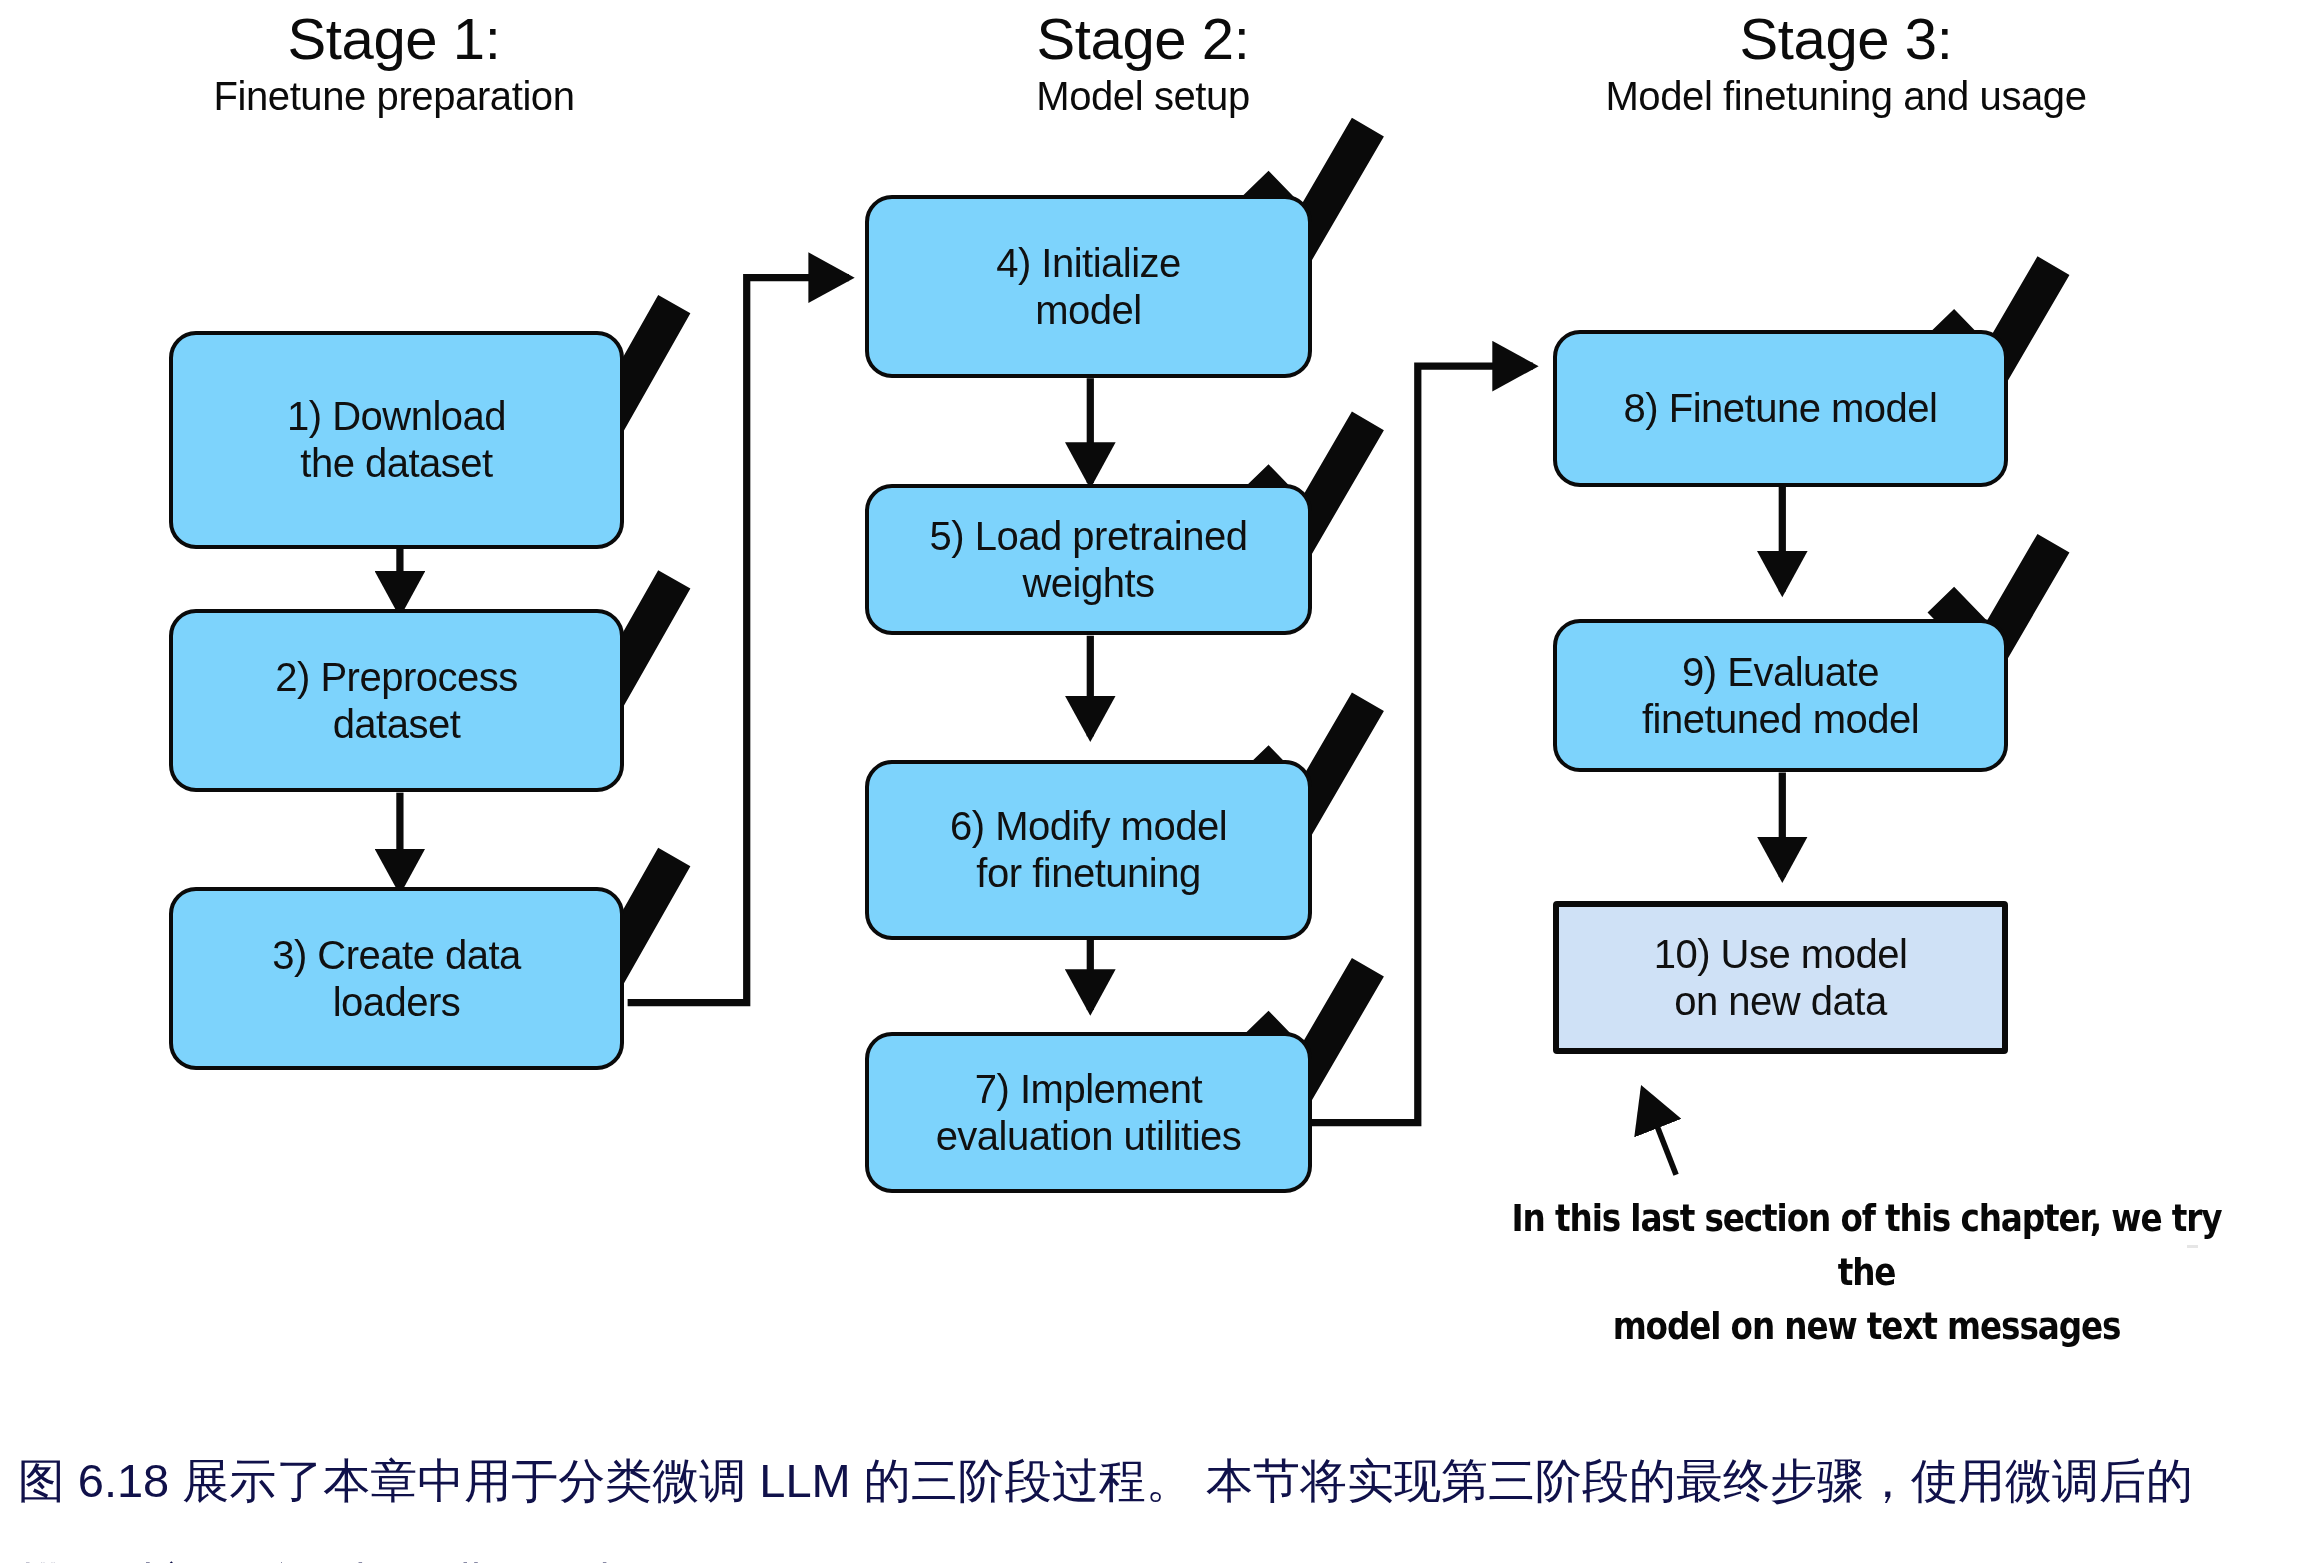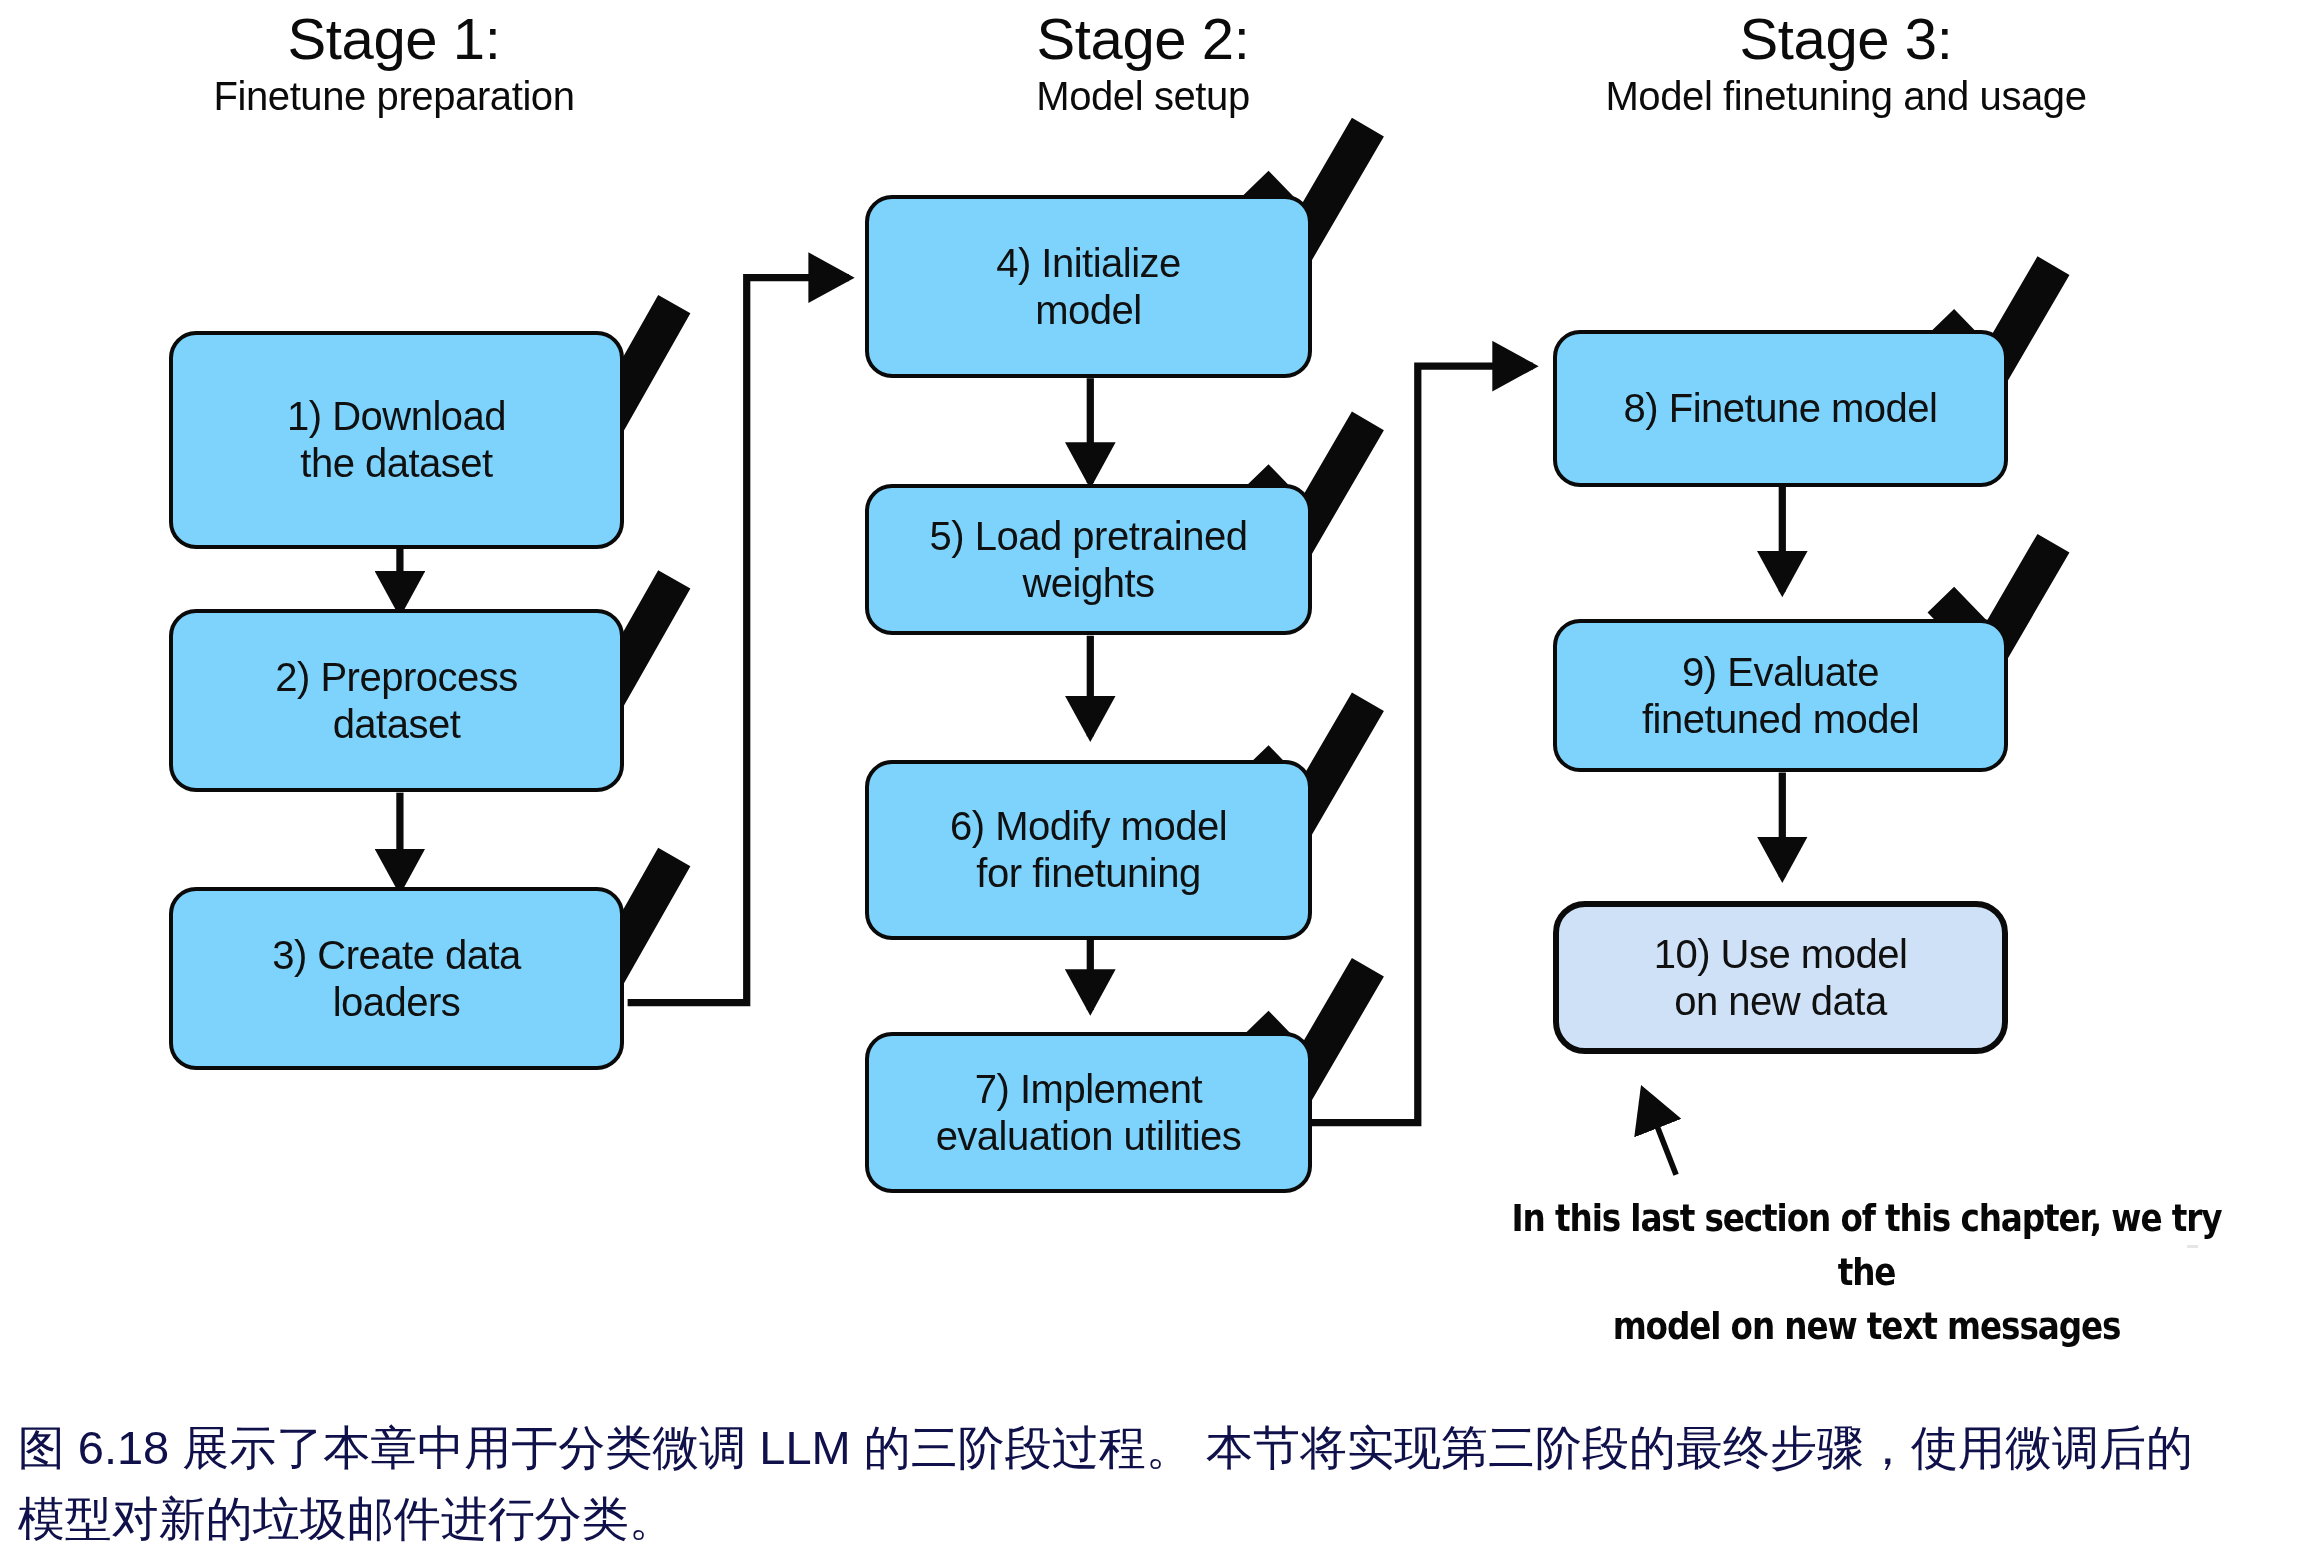--- a/index.html
+++ b/index.html
@@ -69,21 +69,21 @@
     font-size: 40px;
     line-height: 1.17;
     letter-spacing: -0.5px;
     color: #101010;
     padding: 0 8px;
     z-index: 3;
   }
   .flow-box.highlight {
     background: #cfe1f6;
     border-width: 6.4px;
-    border-radius: 32px;
+    border-radius: 4px;
   }
   .flow-box .label {
     display: block;
     white-space: pre-line;
   }
 
   
   #annotation-note {
     position: absolute;
     left: 1416px;
@@ -105,21 +105,21 @@
   #caption {
     position: absolute;
     left: 17.7px;
     top: 1413px;
     width: 2285px;
     font-size: 47px;
     line-height: 1.50;
     color: #10114a;
     letter-spacing: 0px;
   }
-  #caption .cap-line { display: block; white-space: pre; }
+  #caption .cap-line { display: block; white-space: pre; margin-top: 33px; }
 
   
   #page-edge-mark {
     position: absolute;
     left: 2187px;
     top: 1245px;
     width: 11.3px;
     height: 3.2px;
     background: #e6e6e6;
   }

